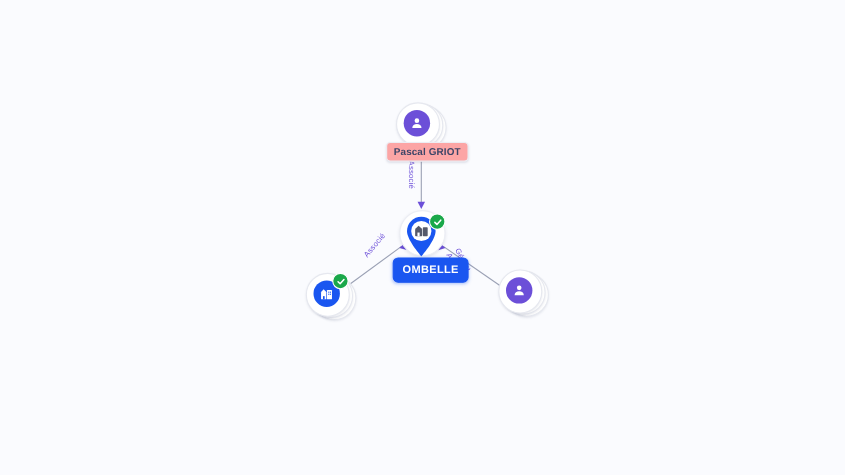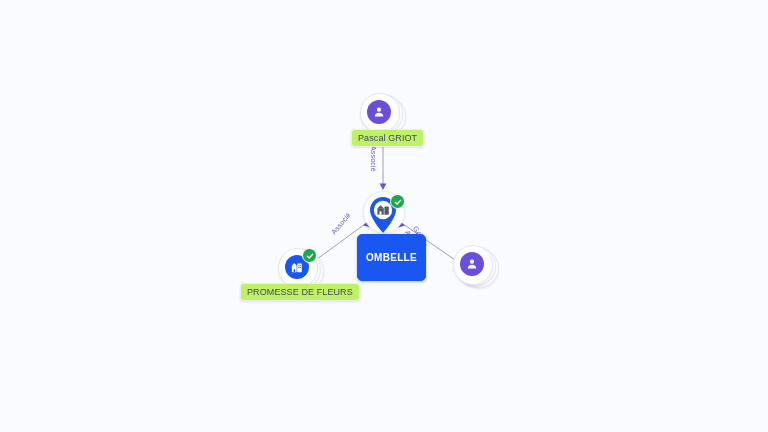--- a/index.html
+++ b/index.html
@@ -127,37 +127,38 @@
     height: 40px;
     border-radius: 50%;
     background: #ffffff;
     border: 1px solid #eceef4;
     box-shadow: 0 1px 3px rgba(40,50,90,.12);
   }
 
   
   .node-label {
     position: absolute;
-    background: #bef264;
+    background: #fca5a5;
     border-radius: 4px;
     padding: 3px 6px;
     font-size: 9px;
     color: #3d4568;
     white-space: nowrap;
     box-shadow: 0 1px 2px rgba(40,50,90,.13);
     border: 1px solid #eceef4;
     letter-spacing: .1px;
+    font-weight: bold;
   }
   .node-label.primary {
     background: #1a56f0;
     color: #ffffff;
     font-size: 10px;
     font-weight: bold;
     border-radius: 5px;
-    padding: 17px 8px;
+    padding: 5px 8px;
     border: 1px solid #1a56f0;
     letter-spacing: .3px;
     box-shadow: 0 1px 3px rgba(26,86,240,.35);
   }
 </style>
 </head>
 <body>
 
 <div id="graph">
 
@@ -240,21 +241,20 @@
           <rect x="17.0" y="12.0" width="1.7" height="1.7" fill="#1a56f0"></rect>
         </svg>
       </div>
       <div class="check-badge">
         <svg width="8" height="8" viewBox="0 0 24 24" fill="none" stroke="#ffffff" stroke-width="4.2" stroke-linecap="round" stroke-linejoin="round">
           <polyline points="4,12.5 9.6,18 20,6.5"></polyline>
         </svg>
       </div>
     </div>
   </div>
-  <div class="node-label" style="left:240px; top:283px;">PROMESSE DE FLEURS</div>
 
   <div class="node" style="left:453px; top:245px;">
     <div class="stack">
       <div class="card c3"></div>
       <div class="card c2"></div>
       <div class="card c1"></div>
       <div class="avatar person">
         <svg width="14" height="14" viewBox="0 0 24 24" fill="#ffffff">
           <circle cx="12" cy="8" r="3.6"></circle>
           <path d="M4.8 19.5c0-3.9 3.2-6.2 7.2-6.2s7.2 2.3 7.2 6.2z"></path>

